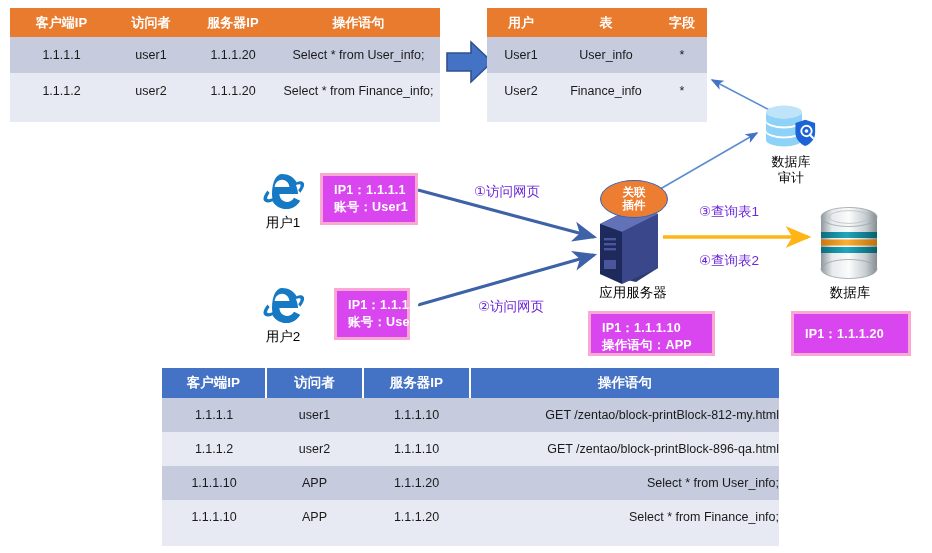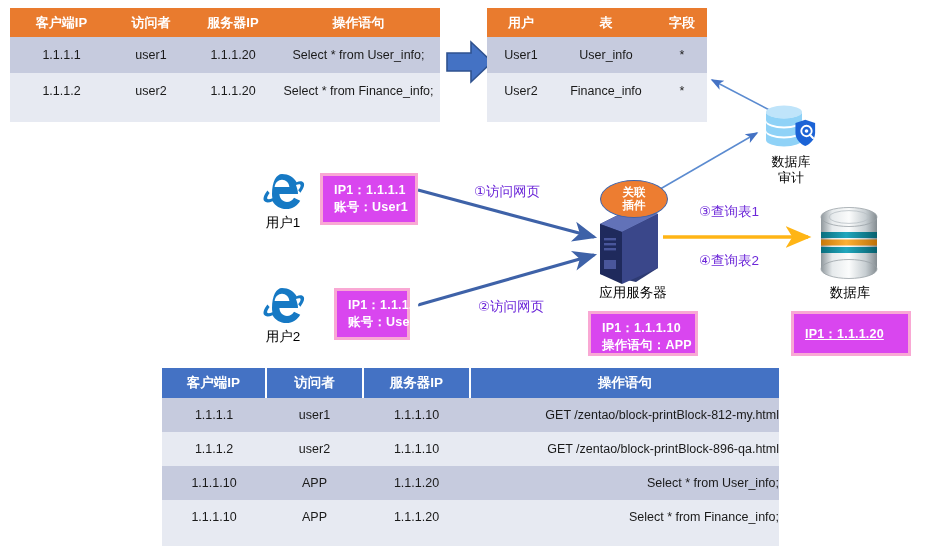--- a/index.html
+++ b/index.html
@@ -203,21 +203,21 @@
     <rect x="8" y="41" width="12" height="2.4" fill="#49569B"></rect>
     <rect x="8" y="46" width="12" height="2.4" fill="#49569B"></rect>
     <rect x="8" y="58" width="12" height="9" fill="#49569B"></rect>
   </svg>
 </div>
 <div class="abs plugin" style="left:600px;top:180px;">
   <span>关联</span>
   <span>插件</span>
 </div>
 <div class="abs cap" style="left:578px;top:284px;width:110px;">应用服务器</div>
-<div class="abs infobox" style="left:588px;top:311px;width:110px;height:45px;">
+<div class="abs infobox" style="left:588px;top:311px;width:127px;height:45px;">
   <span class="ln">IP1：1.1.1.10</span>
   <span class="ln">操作语句：APP</span>
 </div>
 
 <div class="abs" style="left:762px;top:104px;">
   <svg width="58" height="50" viewBox="0 0 58 50">
     <ellipse cx="22" cy="8" rx="18" ry="6.4" fill="#BFE4FA"></ellipse>
     <path d="M4 8 v8 a18 6.4 0 0 0 36 0 V8 a18 6.4 0 0 1 -36 0 z" fill="#8FD2F7"></path>
     <path d="M4 18 v8 a18 6.4 0 0 0 36 0 v-8 a18 6.4 0 0 1 -36 0 z" fill="#8FD2F7"></path>
     <path d="M4 28 v8 a18 6.4 0 0 0 36 0 v-8 a18 6.4 0 0 1 -36 0 z" fill="#8FD2F7"></path>
@@ -256,21 +256,21 @@
     <rect x="3" y="12" width="56" height="52" fill="url(#steel)"></rect>
     <ellipse cx="31" cy="12" rx="28" ry="9.5" fill="url(#steel)" stroke="#9AA2A7" stroke-width="0.8"></ellipse>
     <ellipse cx="31" cy="12" rx="20" ry="6.4" fill="none" stroke="#B8BFC4" stroke-width="0.8"></ellipse>
     <rect x="3" y="27" width="56" height="6" fill="url(#teal)"></rect>
     <rect x="3" y="34.5" width="56" height="6" fill="url(#amber)"></rect>
     <rect x="3" y="42" width="56" height="6" fill="url(#teal)"></rect>
     <ellipse cx="31" cy="64" rx="28" ry="9.5" fill="url(#steel)" stroke="#9AA2A7" stroke-width="0.8"></ellipse>
   </svg>
 </div>
 <div class="abs cap" style="left:804px;top:284px;width:92px;">数据库</div>
-<div class="abs infobox" style="left:791px;top:311px;width:120px;height:45px;display:flex;align-items:center;text-decoration:underline;">
+<div class="abs infobox" style="left:791px;top:311px;width:120px;height:45px;display:flex;align-items:center;">
   <span class="ln">IP1：1.1.1.20</span>
 </div>
 
 <div class="abs" style="left:162px;top:368px;">
   <table class="grid t-blue">
     <thead>
       <tr>
         <th style="width:103px">客户端IP</th>
         <th style="width:95px">访问者</th>
         <th style="width:105px">服务器IP</th>

